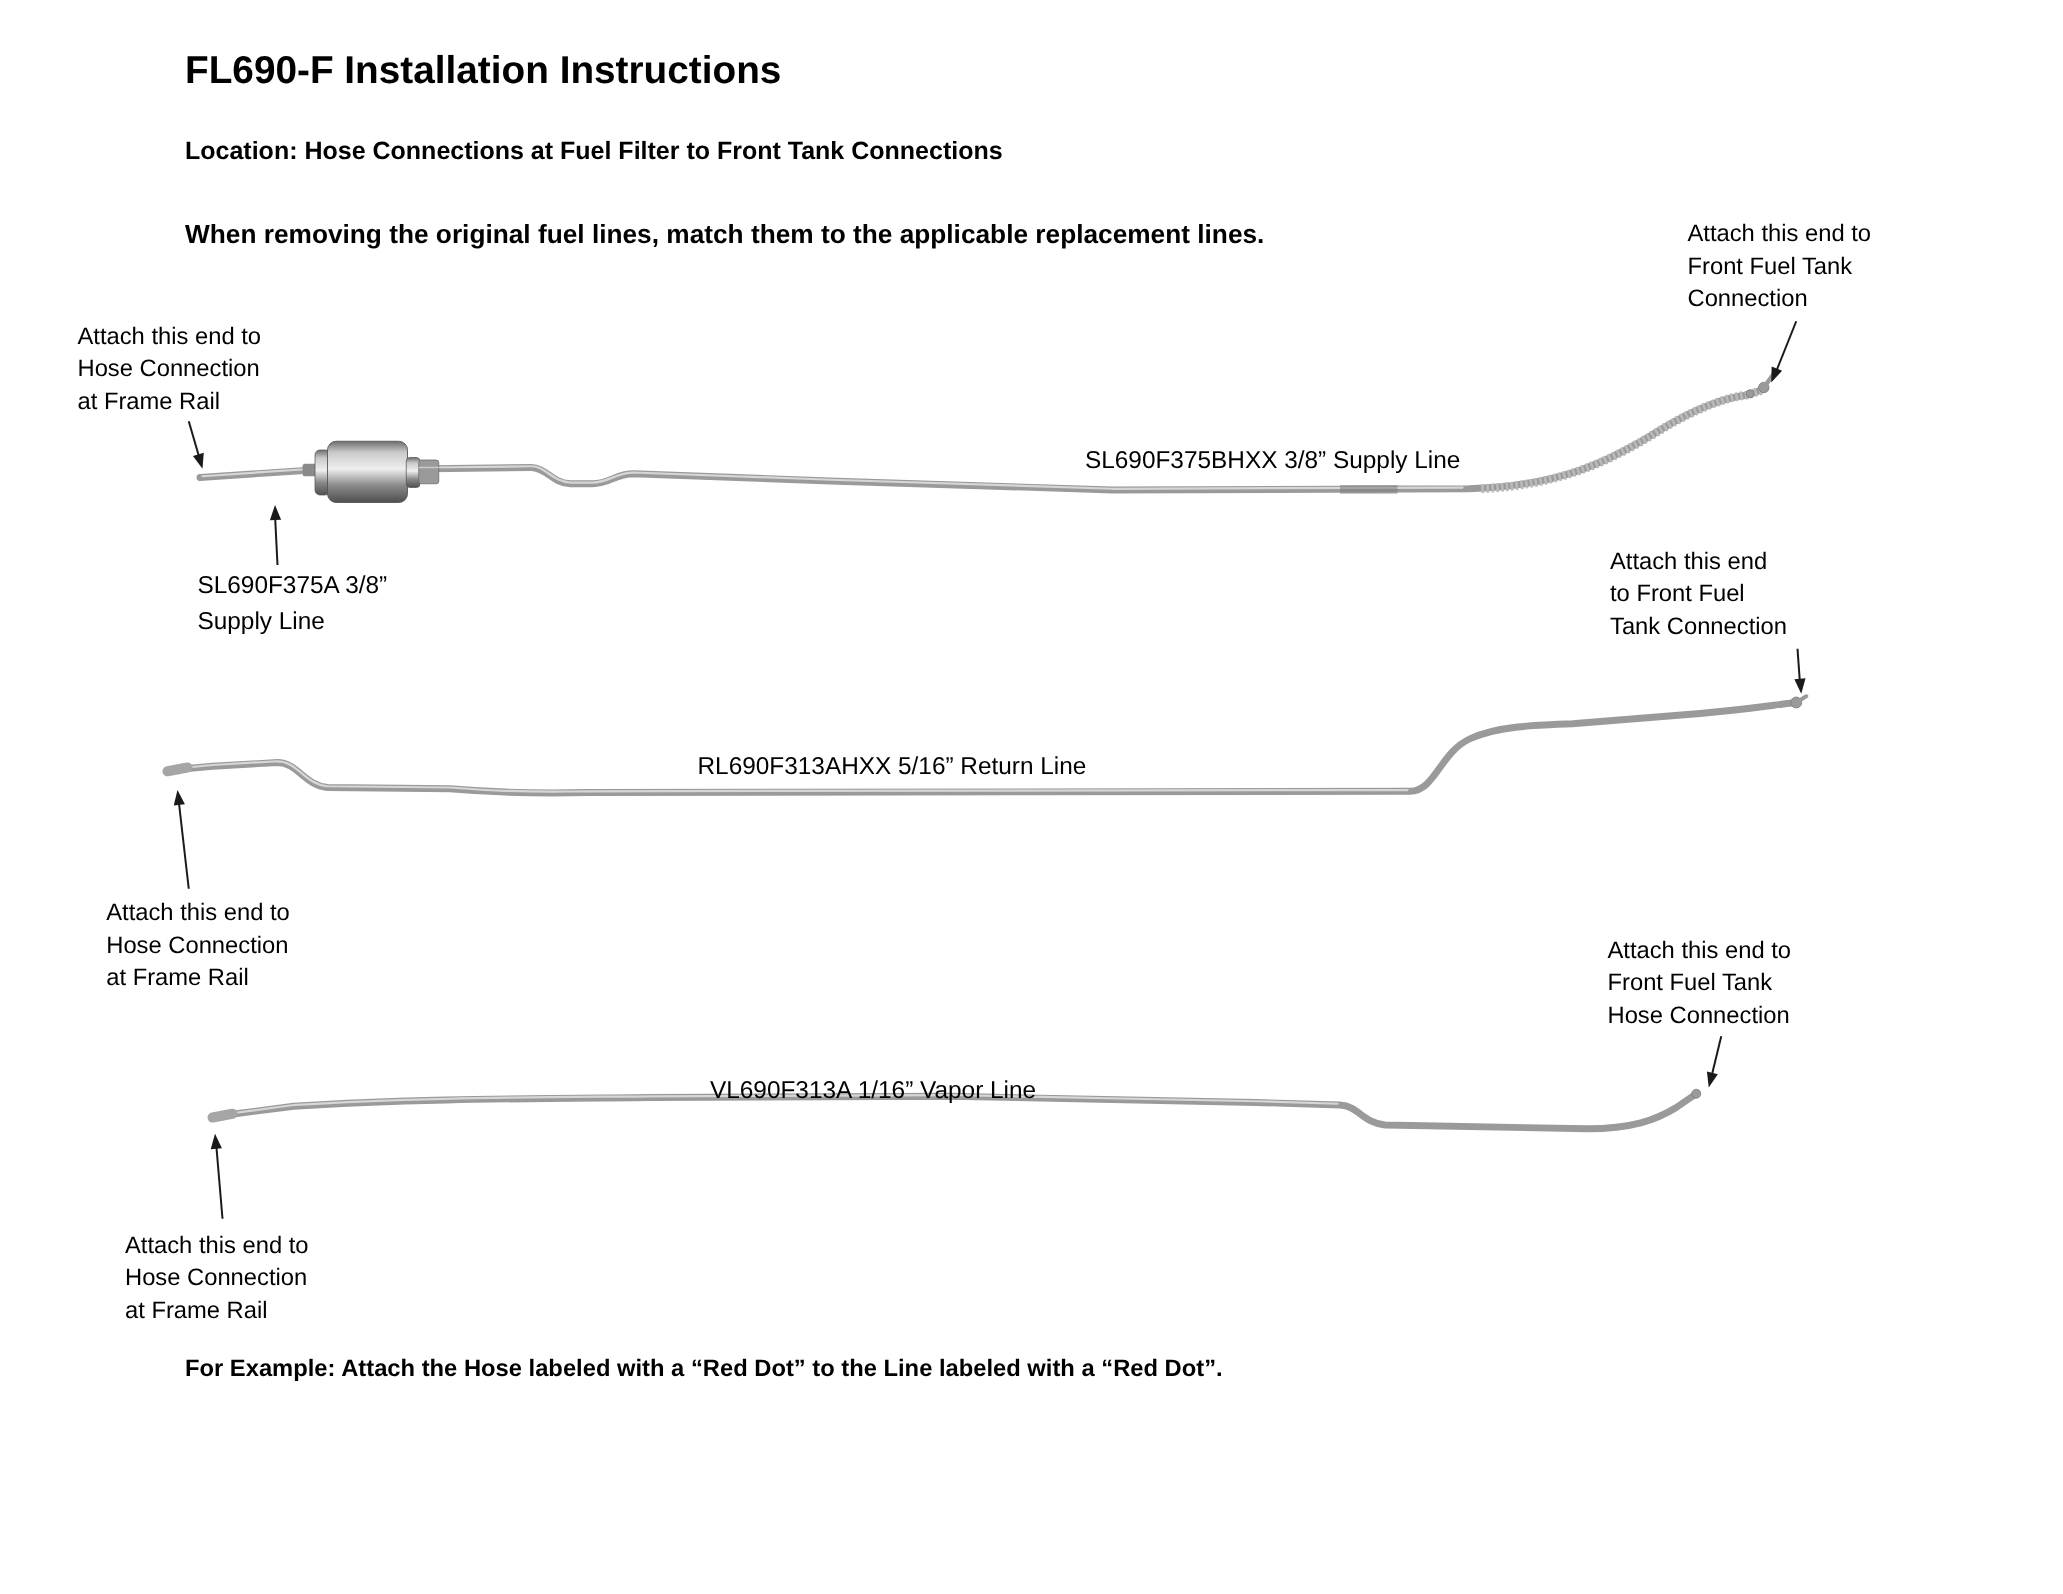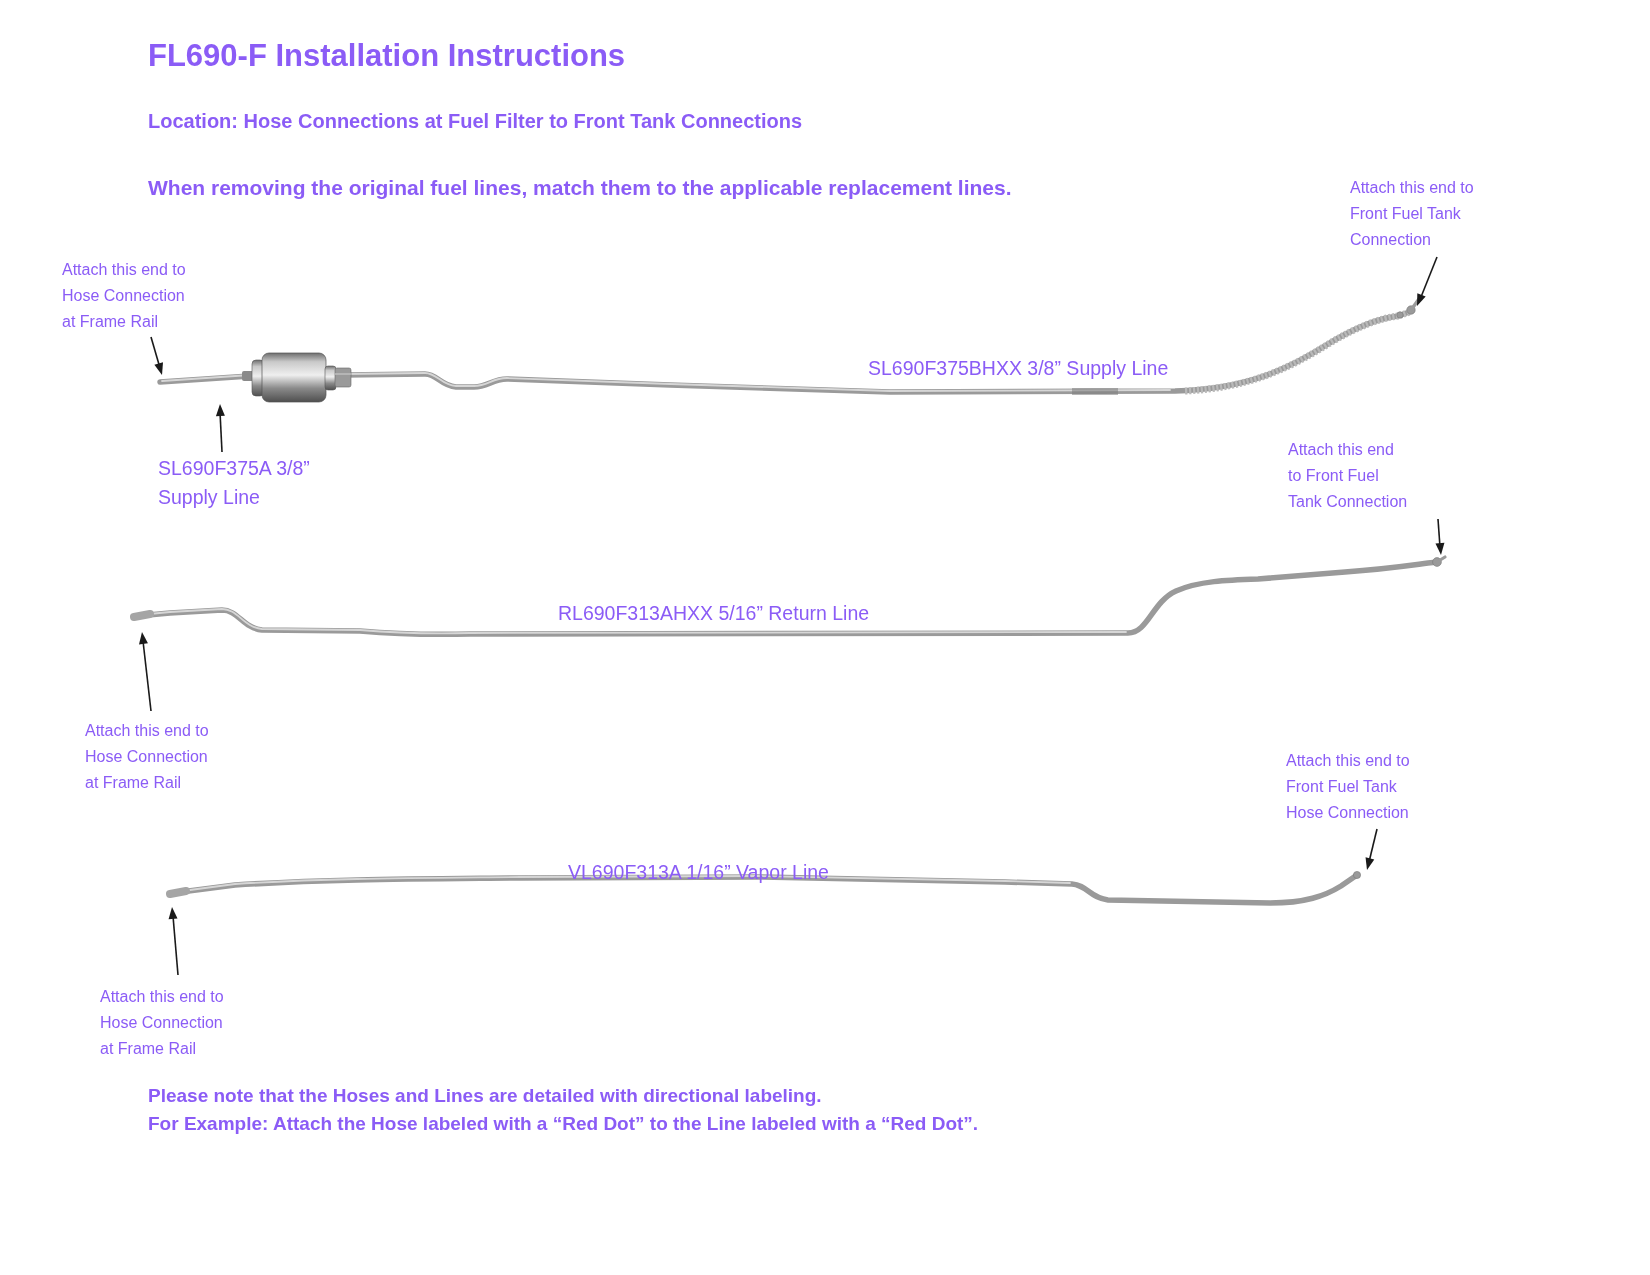--- a/index.html
+++ b/index.html
@@ -1,29 +1,29 @@
 <!DOCTYPE html>
 <html><head>
 <meta charset="utf-8">
 <style>
   html,body{margin:0;padding:0;background:#fff;}
   .page{
     position:relative;
     width:1650px;height:1275px;
     background:#ffffff;
     font-family:"Liberation Sans", sans-serif;
-    color:#8b5cf6;
+    color:#000000;
     overflow:hidden;
   }
   .abs{position:absolute;}
   .ml{white-space:pre-line;}
   .title{font-size:31px;font-weight:bold;}
   .h2{font-size:20px;font-weight:bold;}
   .h3{font-size:21px;font-weight:bold;}
-  .callout{font-size:16px;line-height:26px;}
+  .callout{font-size:19px;line-height:26px;}
   .partlabel{font-size:19.5px;}
   .note{font-size:19px;font-weight:bold;line-height:28px;}
   svg.art{position:absolute;left:0;top:0;}
   .tube{fill:none;stroke:#9a9a9a;stroke-width:5.5;stroke-linecap:round;stroke-linejoin:round;}
   .tube-hi{fill:none;stroke:#d6d6d6;stroke-width:1.8;stroke-linecap:round;stroke-linejoin:round;}
   .braid{fill:none;stroke:#b9b9b9;stroke-width:7;stroke-dasharray:2.2 1.7;stroke-linecap:butt;}
   .arrow-line{stroke:#1a1a1a;stroke-width:1.6;fill:none;}
   .arrow-head{fill:#1a1a1a;stroke:none;}
   .fitting{fill:#9a9a9a;stroke:#777;stroke-width:0.6;}
 </style>
@@ -142,17 +142,16 @@
 Front Fuel Tank
 Hose Connection</div>
 
   <div class="abs partlabel" style="left:568px;top:861px;">VL690F313A  1/16” Vapor Line</div>
 
   <div class="abs callout ml" style="left:100px;top:984px;">Attach this end to
 Hose Connection
 at Frame Rail</div>
 
   <div class="abs note" style="left:148px;top:1082px;">
-    <div>Please note that the Hoses and Lines are detailed with directional labeling.</div>
     <div>For Example: Attach the Hose labeled with a “Red Dot” to the Line labeled with a “Red Dot”.</div>
   </div>
 
 </div>
 
 </body></html>

